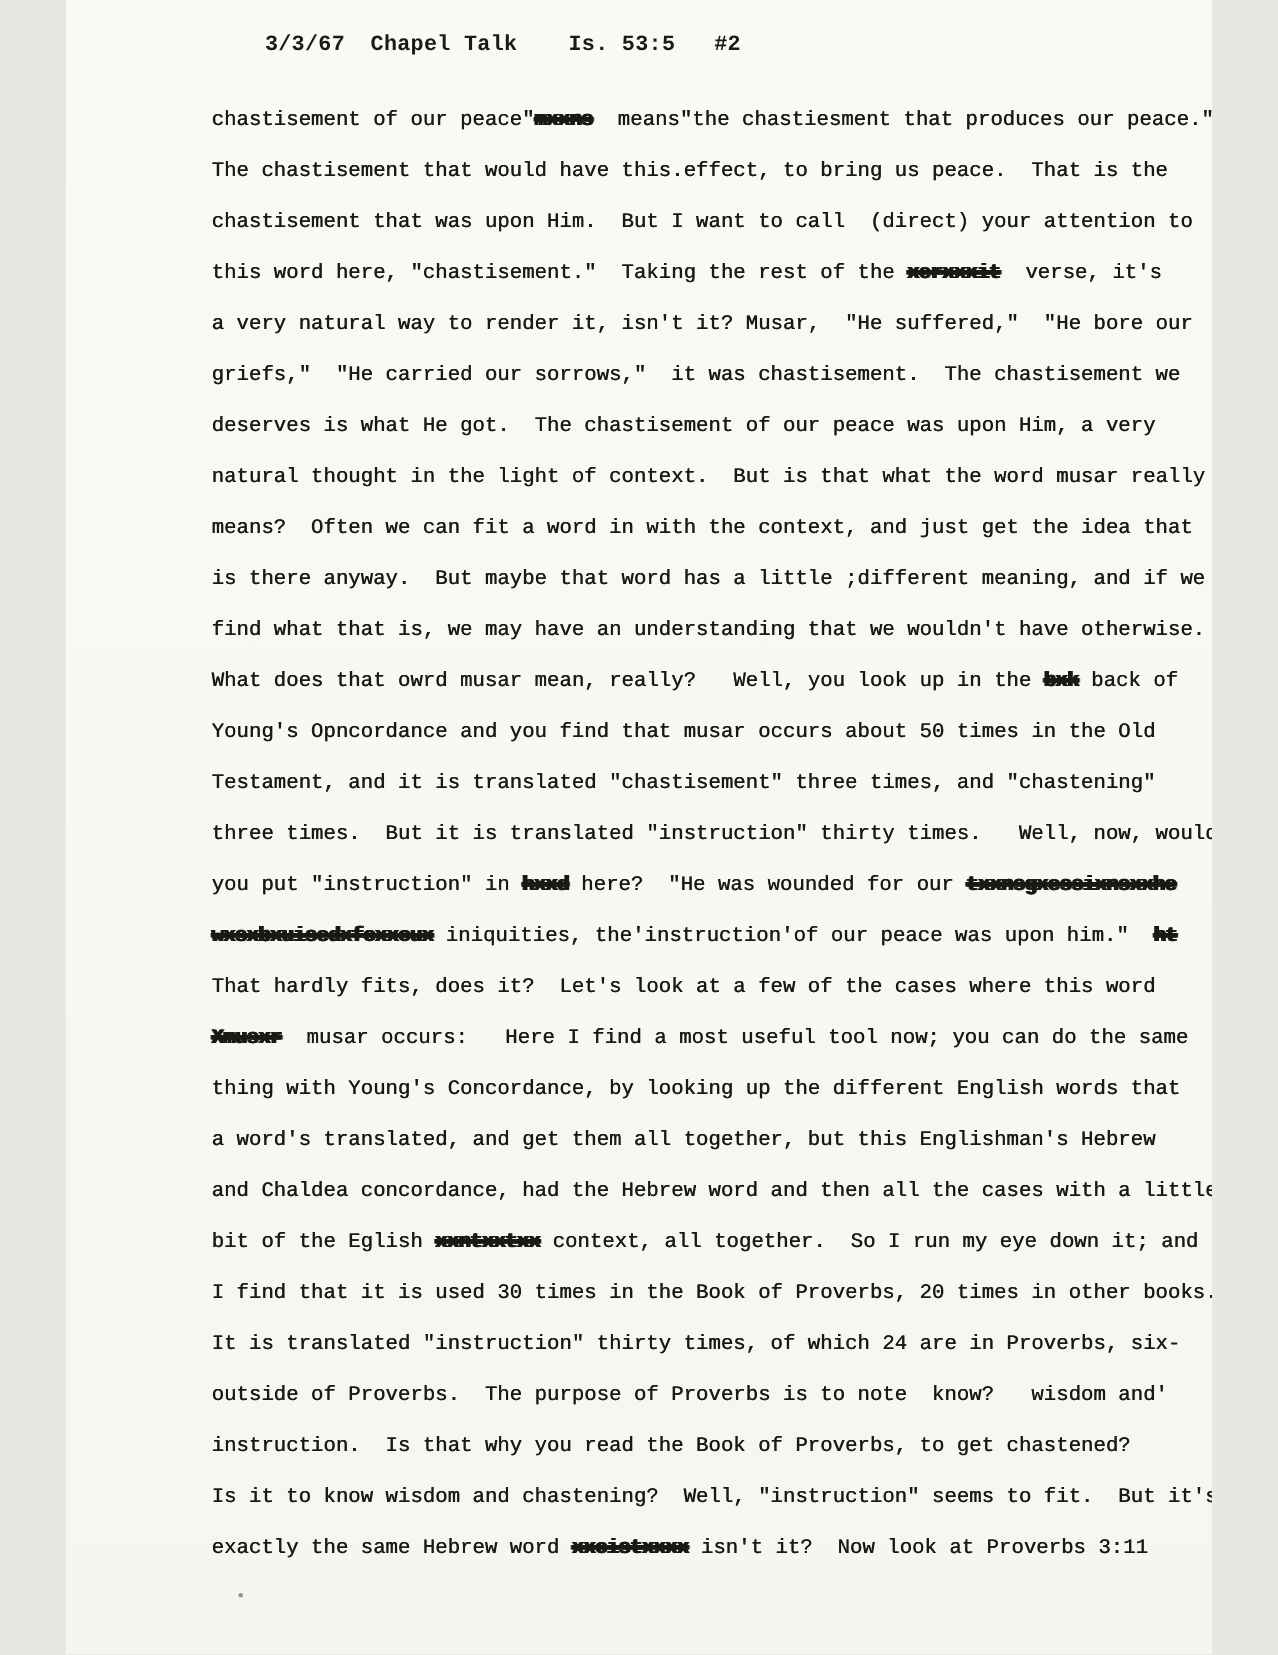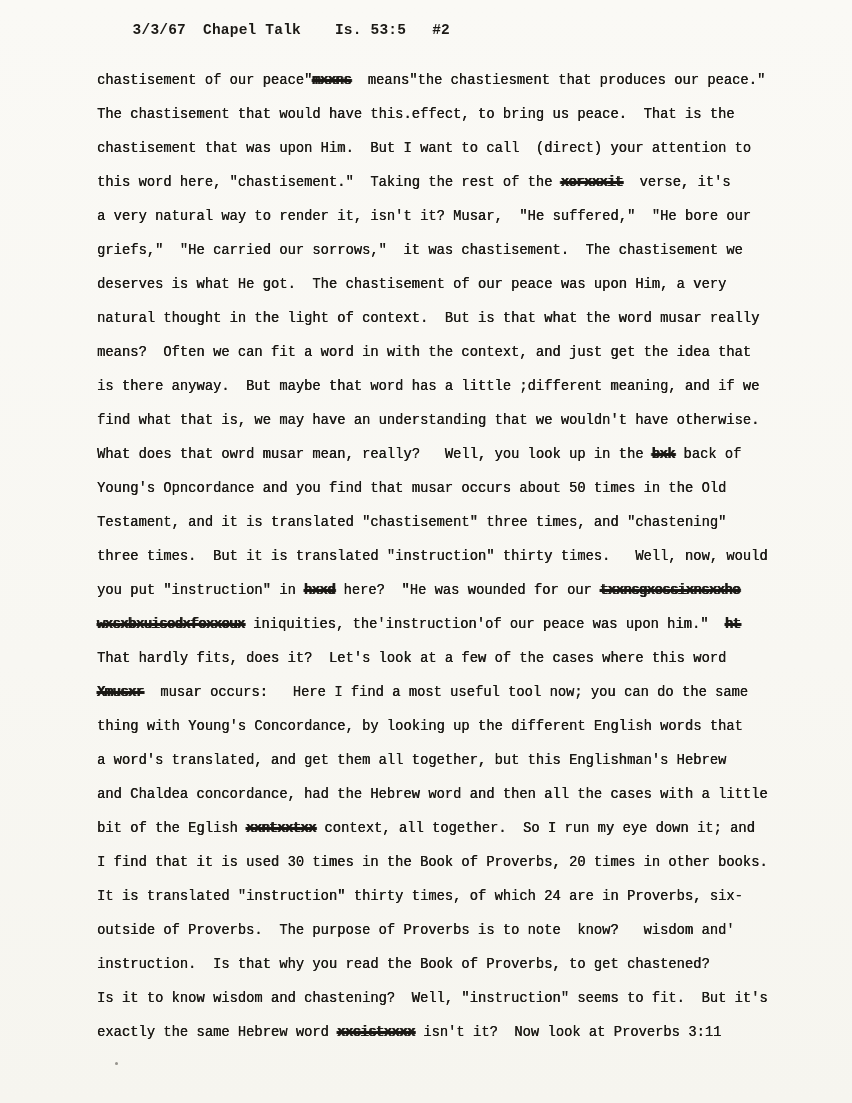--- a/index.html
+++ b/index.html
@@ -2,21 +2,21 @@
 <html><head>
 <meta charset="utf-8">
 <style>
   html, body {
     margin: 0;
     padding: 0;
     background: #e9e7e2;
   }
   .page {
     position: relative;
-    width: 852px;
+    width: 764px;
     height: 1103px;
     margin: 0 auto;
     background: linear-gradient(180deg, #faf9f5 0%, #f8f7f2 60%, #f6f5ef 100%);
     color: #1b1915;
     font-family: "Liberation Mono", "DejaVu Sans Mono", monospace;
     overflow: hidden;
   }
   .header {
     position: absolute;
     top: 6px;
@@ -35,21 +35,21 @@
     top: 64px;
     left: 97px;
     width: 700px;
     font-size: 13.8px;
     line-height: 34px;
     white-space: pre;
     text-shadow: 0.3px 0 0 currentColor; 
   }
   .line { height: 34px; }
   .struck {
-    font-weight: normal;
+    font-weight: bold;
     text-decoration: line-through;
     text-decoration-thickness: 2.5px;
     letter-spacing: -0.5px;
     text-shadow: 0.8px 0 0 currentColor, -0.5px 0 0 currentColor;
     text-align: right;
   }
   .underlined {
     text-underline-offset: 4px;
     text-decoration-thickness: 1.5px;
   }

